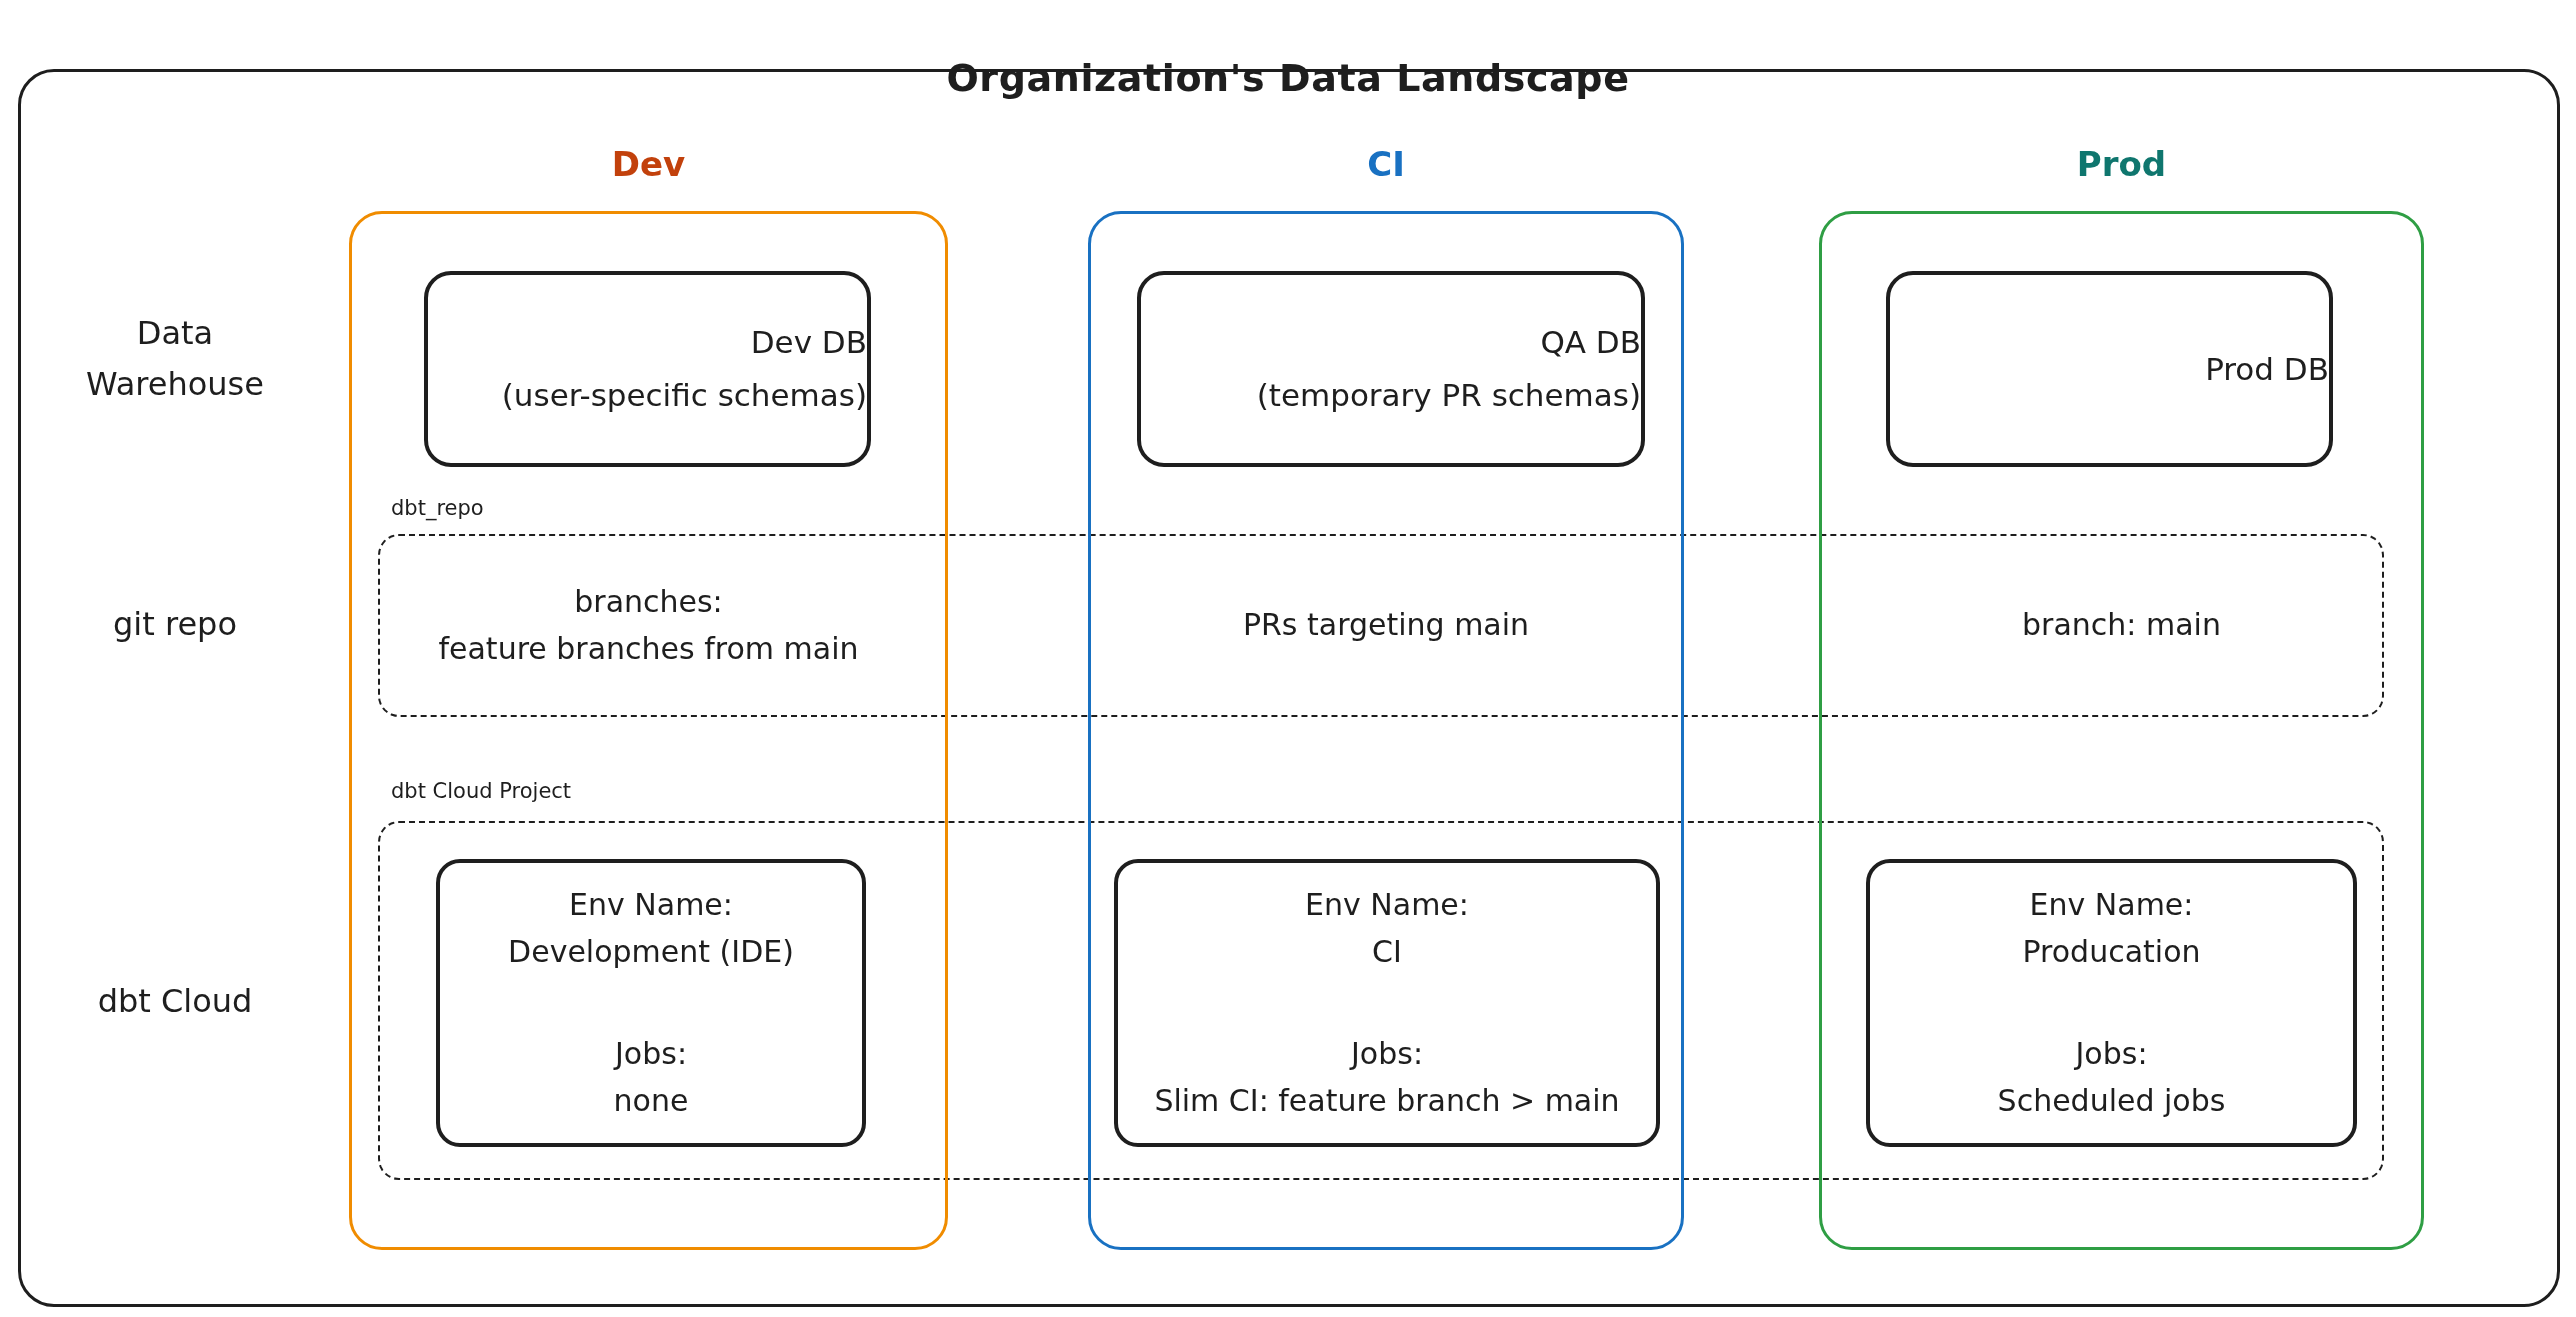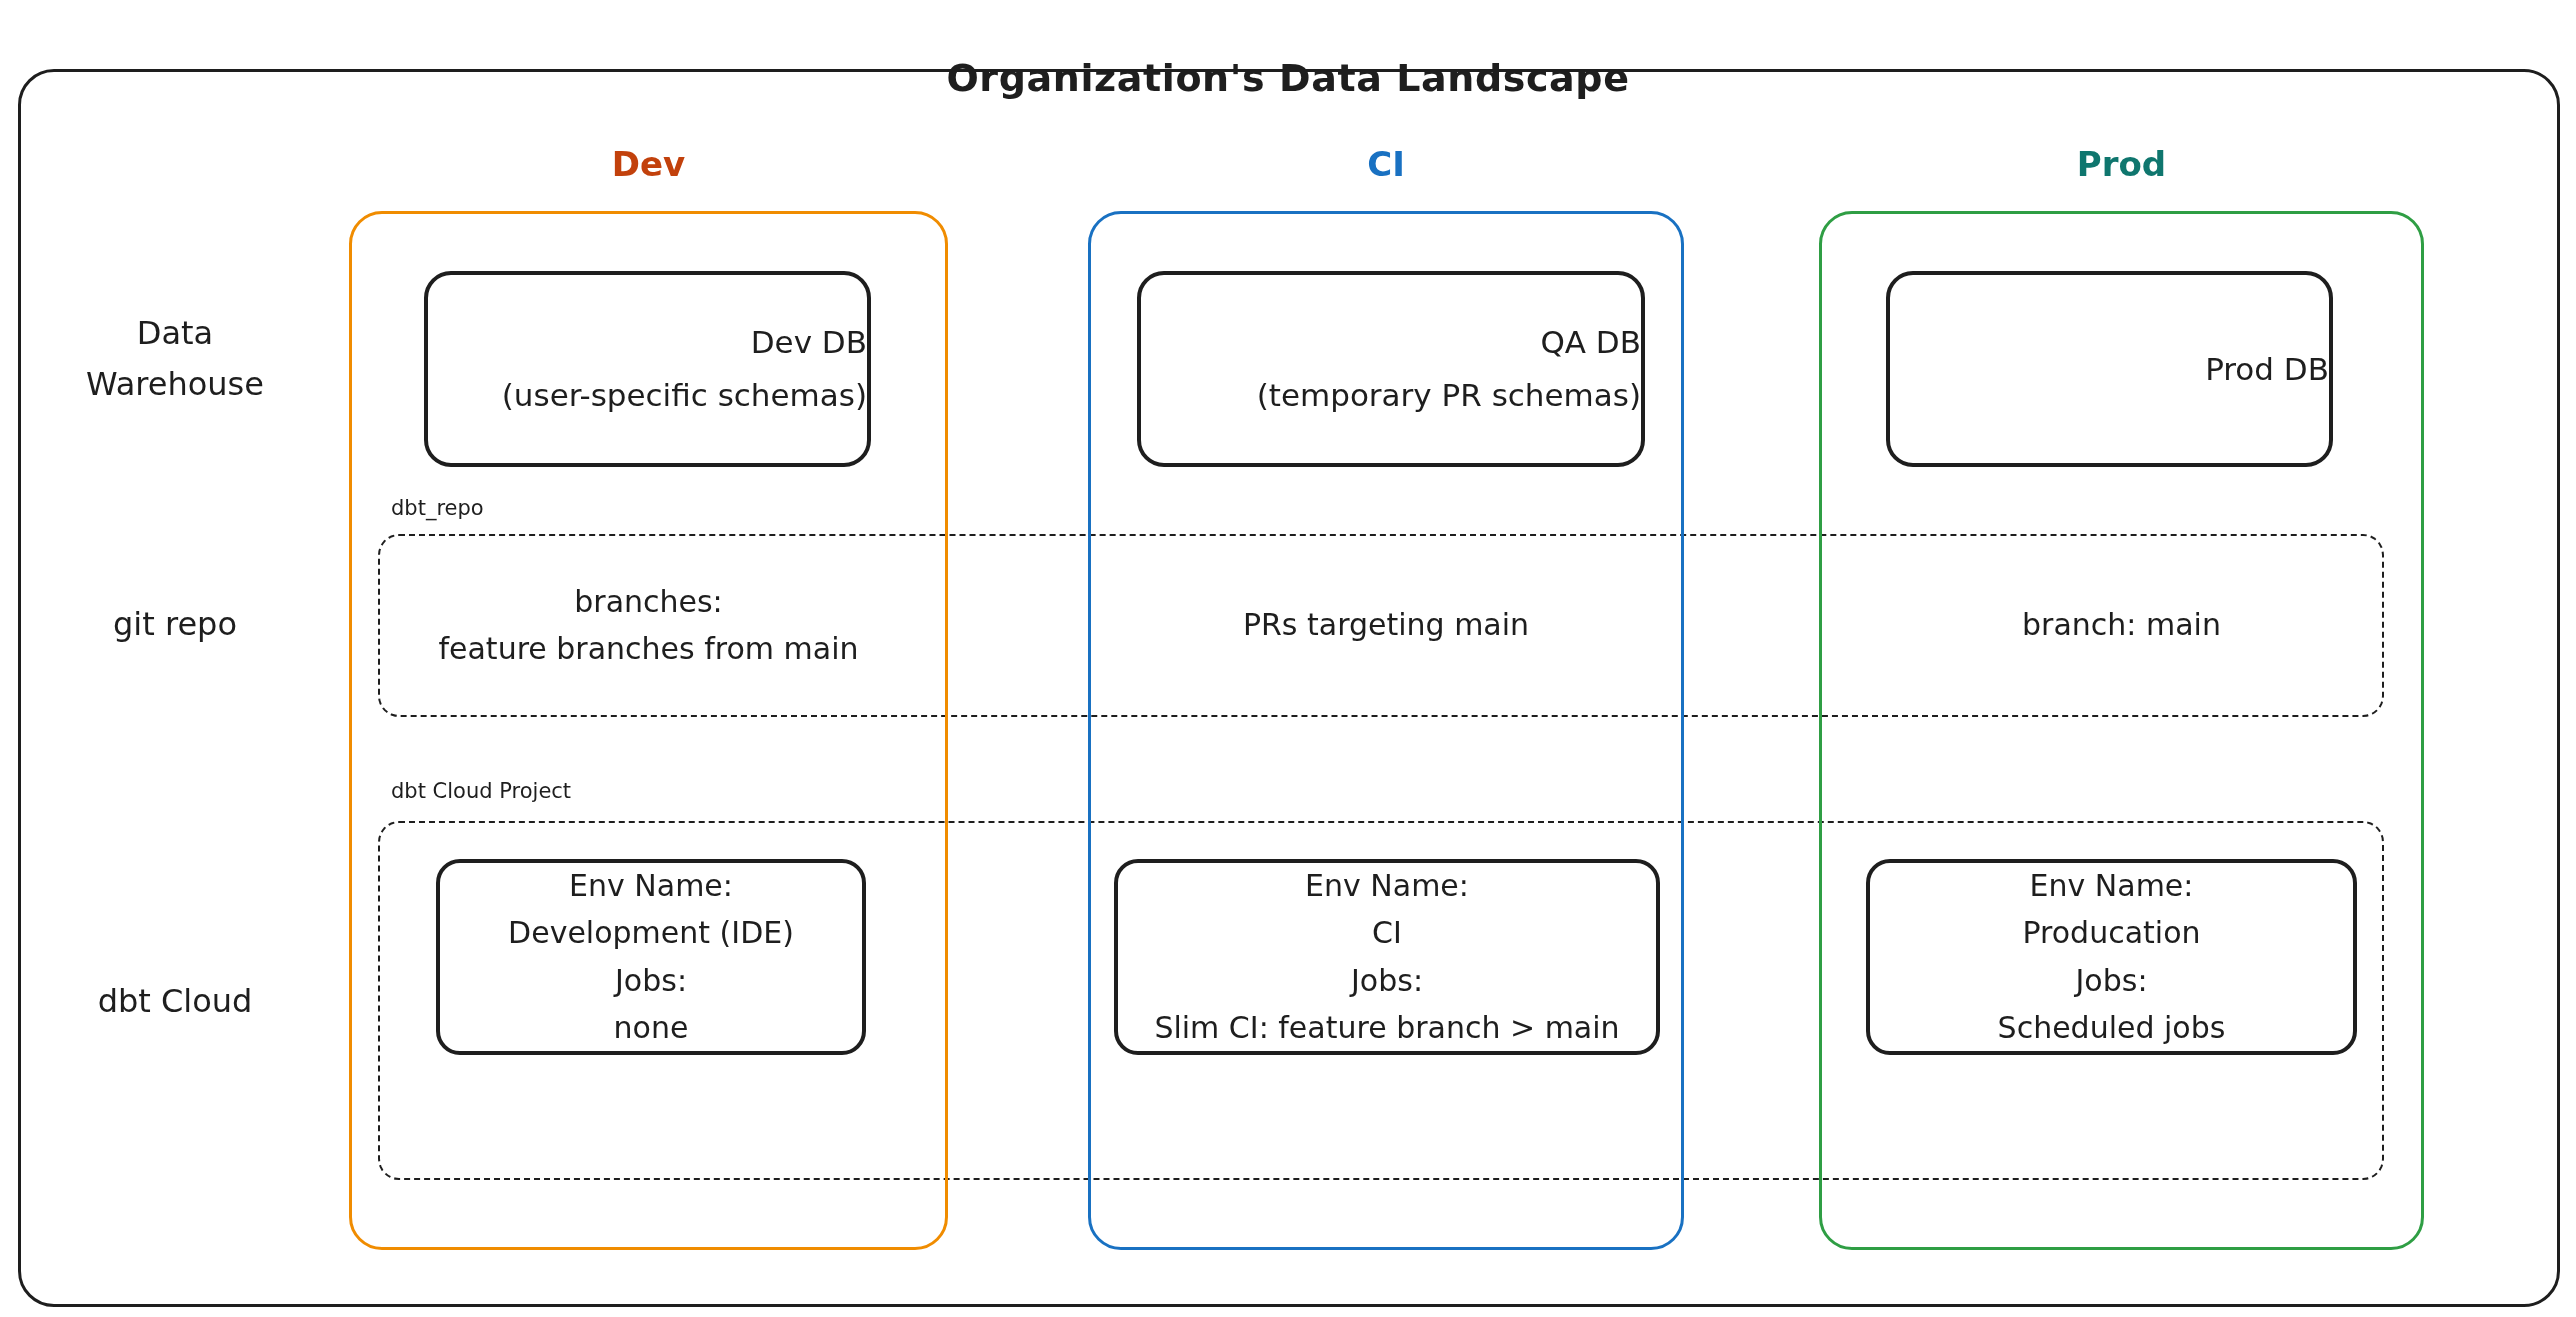--- a/index.html
+++ b/index.html
@@ -54,21 +54,21 @@
   .group-label{
     left:391px;
     font-size:21px;font-weight:500;
   }
   .git-text{
     top:534px;height:183px;
     display:flex;flex-direction:column;align-items:center;justify-content:center;
     text-align:center;font-size:30px;line-height:1.55;
   }
   .env-box{
-    top:859px;height:196px;
+    top:859px;height:288px;
     border:4.1px solid #1e1e1e;border-radius:24px;
     box-sizing:border-box;
     display:flex;flex-direction:column;align-items:center;justify-content:center;
     text-align:center;font-size:30px;line-height:1.55;
     background:#ffffff;
   }
   .env-spacer{height:56px;}
   .dev-c{color:#c2410c;}   .dev-b{border-color:#f08c00;}
   .ci-c{color:#1971c2;}    .ci-b{border-color:#1971c2;}
   .prod-c{color:#0f766e;}  .prod-b{border-color:#2f9e44;}

